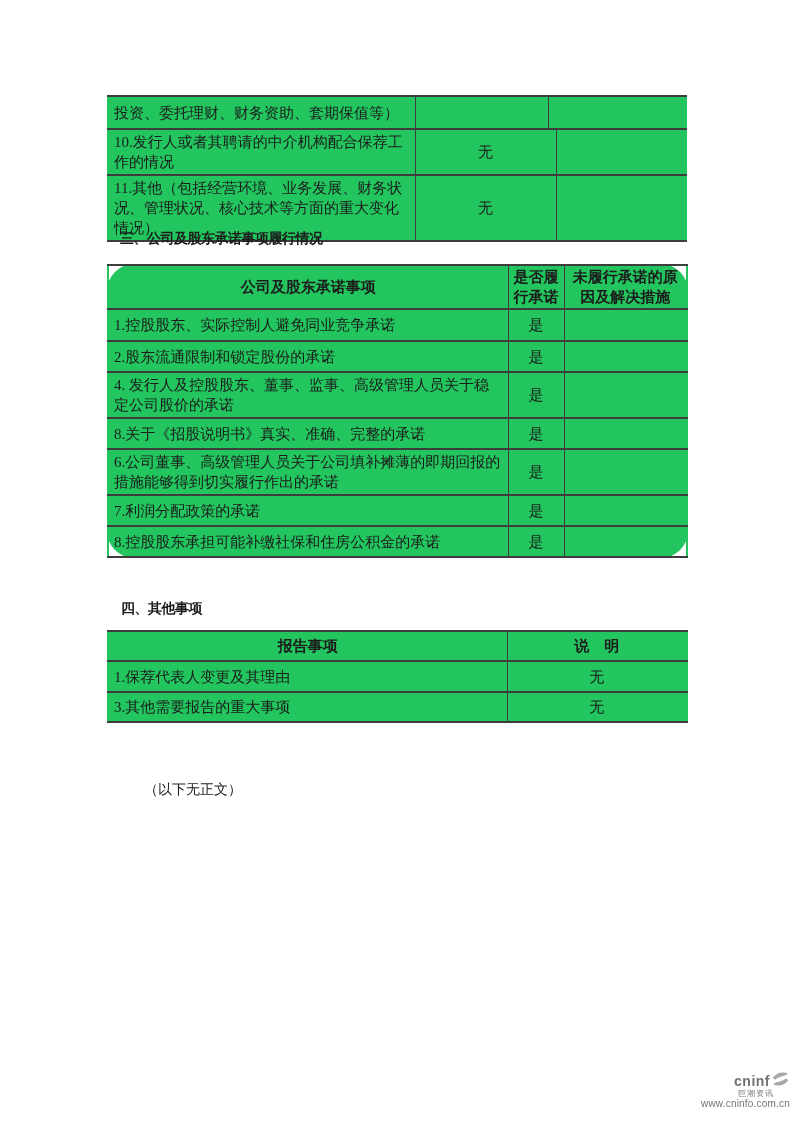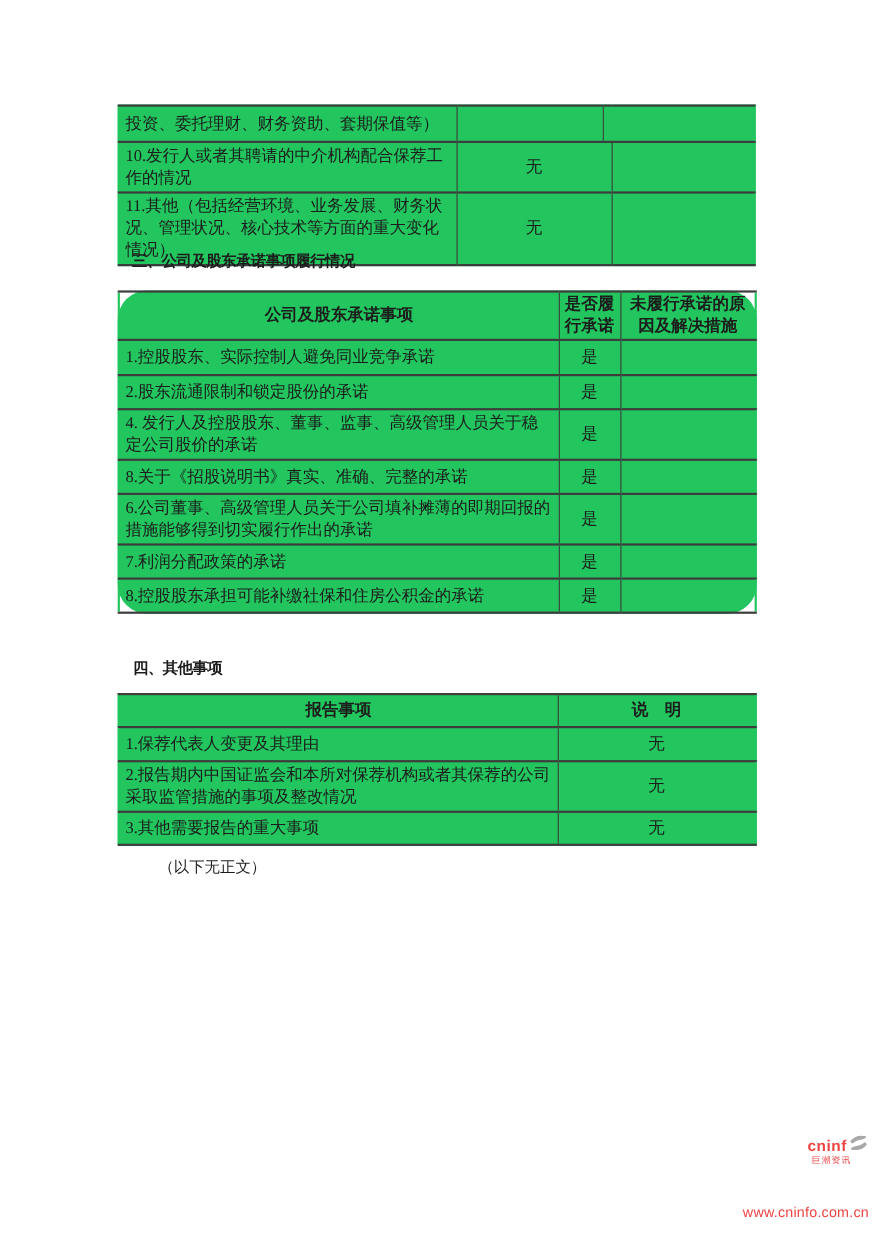--- a/index.html
+++ b/index.html
@@ -20,28 +20,28 @@
   .doc-table th { font-weight:bold; text-align:center; padding:1px 2px; }
   .doc-table td.item { text-align:left; padding:2px 4px 2px 5px; }
   .doc-table td.center { text-align:center; padding:2px 2px; }
   .heading {
     position:absolute; font-size:14px; font-weight:bold;
     letter-spacing:-0.5px; line-height:17px; white-space:nowrap;
   }
   .footer-note { position:absolute; font-size:14px; line-height:16px; white-space:nowrap; }
   .watermark {
     position:absolute; right:3px; bottom:13px; text-align:right;
-    color:#ef4444; font-family:"Liberation Sans","DejaVu Sans",sans-serif;
+    color:#737373; font-family:"Liberation Sans","DejaVu Sans",sans-serif;
     line-height:1.05;
   }
   .wm-top { white-space:nowrap; }
   .wm-brand { font-size:14px; font-weight:bold; letter-spacing:0.5px; vertical-align:middle; }
   .wm-swirl { display:inline-block; vertical-align:middle; margin-left:1px; }
   .wm-cn { font-size:8px; letter-spacing:1px; margin-right:16px; margin-top:-1px; }
-  .wm-url { font-size:13px; letter-spacing:0.2px;margin-top:36px; }
+  .wm-url { font-size:10px; letter-spacing:0.2px; }
 </style>
 </head>
 <body>
 
 <div class="page">
 
   <table class="doc-table" id="cont-table" style="left:107px; top:95px; width:578px;">
     <colgroup>
         <col style="width:307px">
         <col style="width:133px">
@@ -132,24 +132,20 @@
       <tr style="height:30px;">
         <th>报告事项</th>
         <th>说　明</th>
       </tr>
     </thead>
     <tbody id="t4-body">
         <tr style="height: 31px; border-radius: 12px;">
           <td class="item">1.保荐代表人变更及其理由</td>
           <td class="center">无</td>
         </tr>
-        <tr style="height: 40px;">
-          <td class="item">2.报告期内中国证监会和本所对保荐机构或者其保荐的公司采取监管措施的事项及整改情况</td>
-          <td class="center">无</td>
-        </tr>
         <tr style="height: 30px;">
           <td class="item">3.其他需要报告的重大事项</td>
           <td class="center">无</td>
         </tr>
       </tbody>
   </table>
 
   <div class="footer-note" style="left:144px; top:782px;">（以下无正文）</div>
 
   <div class="watermark">

